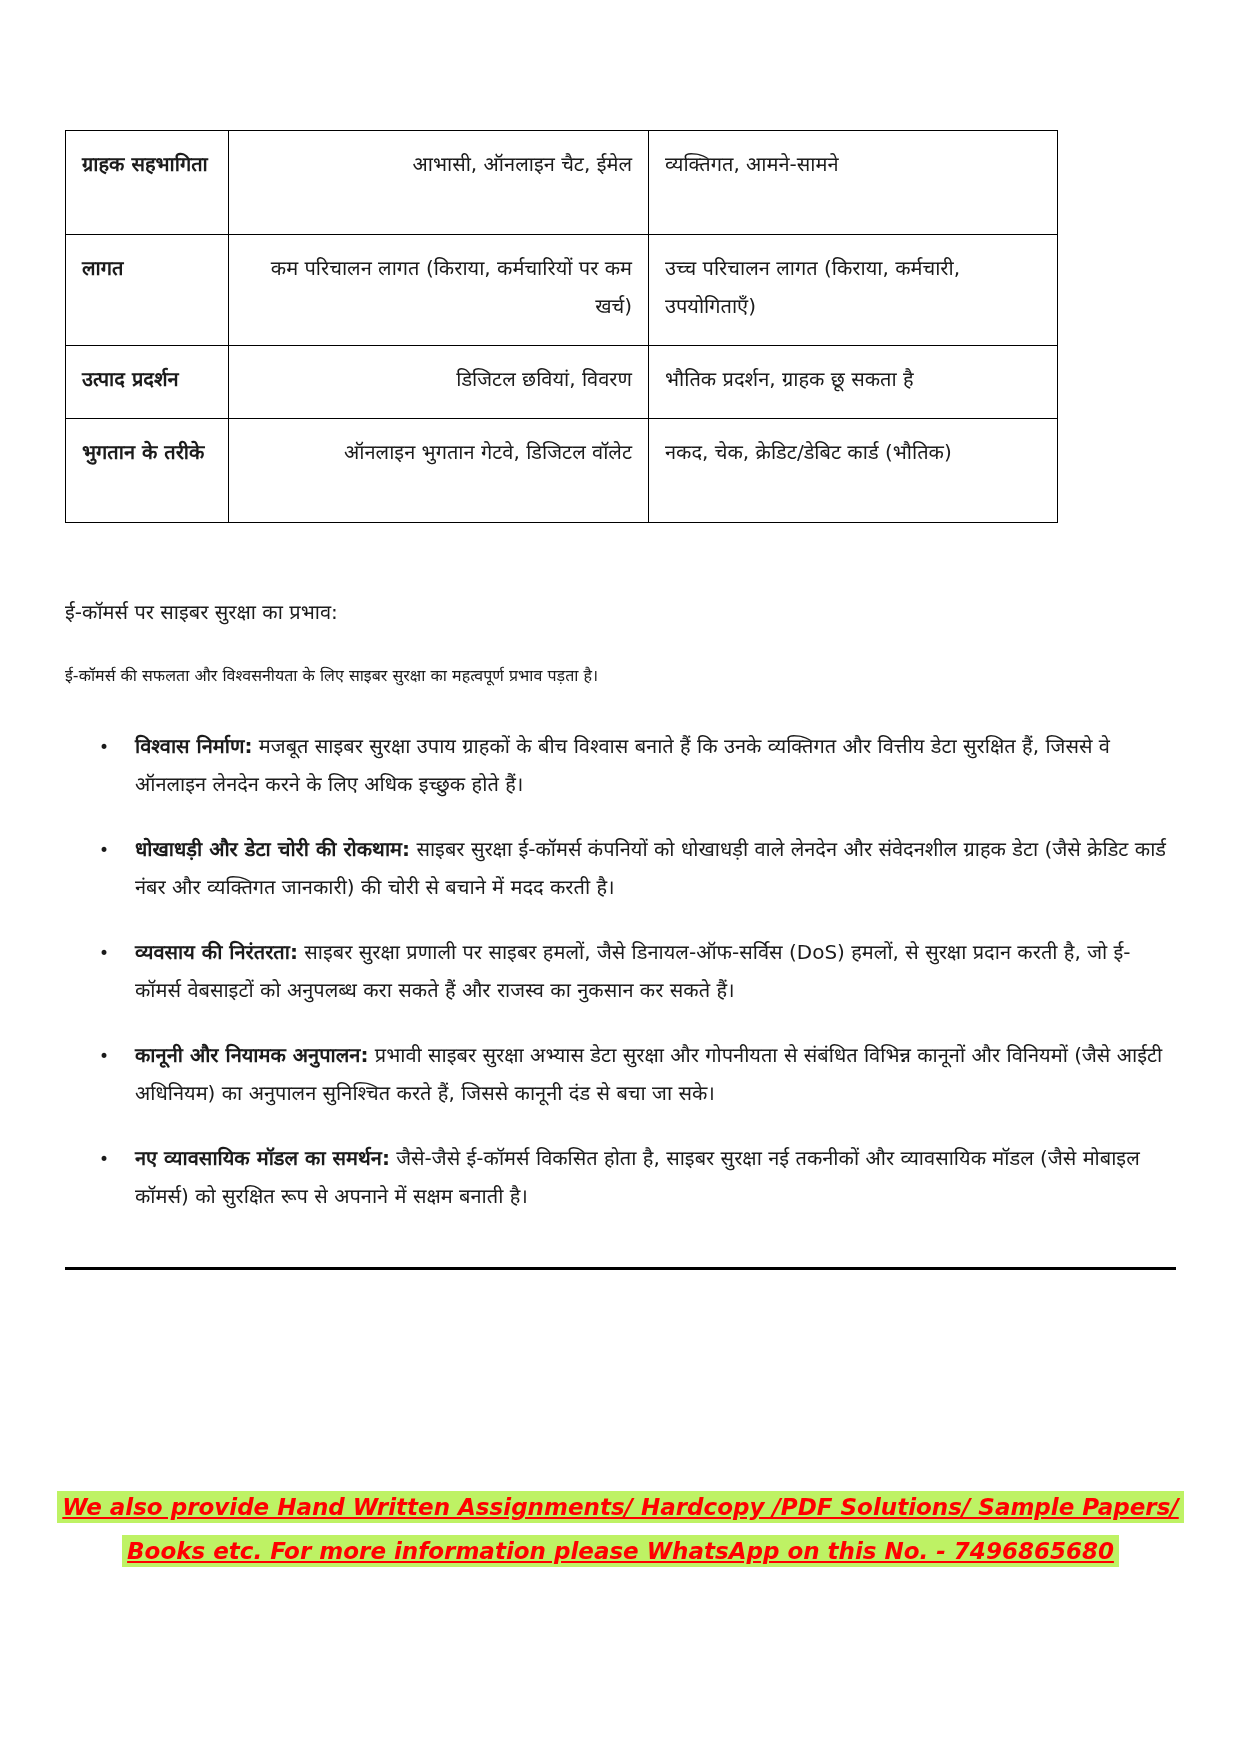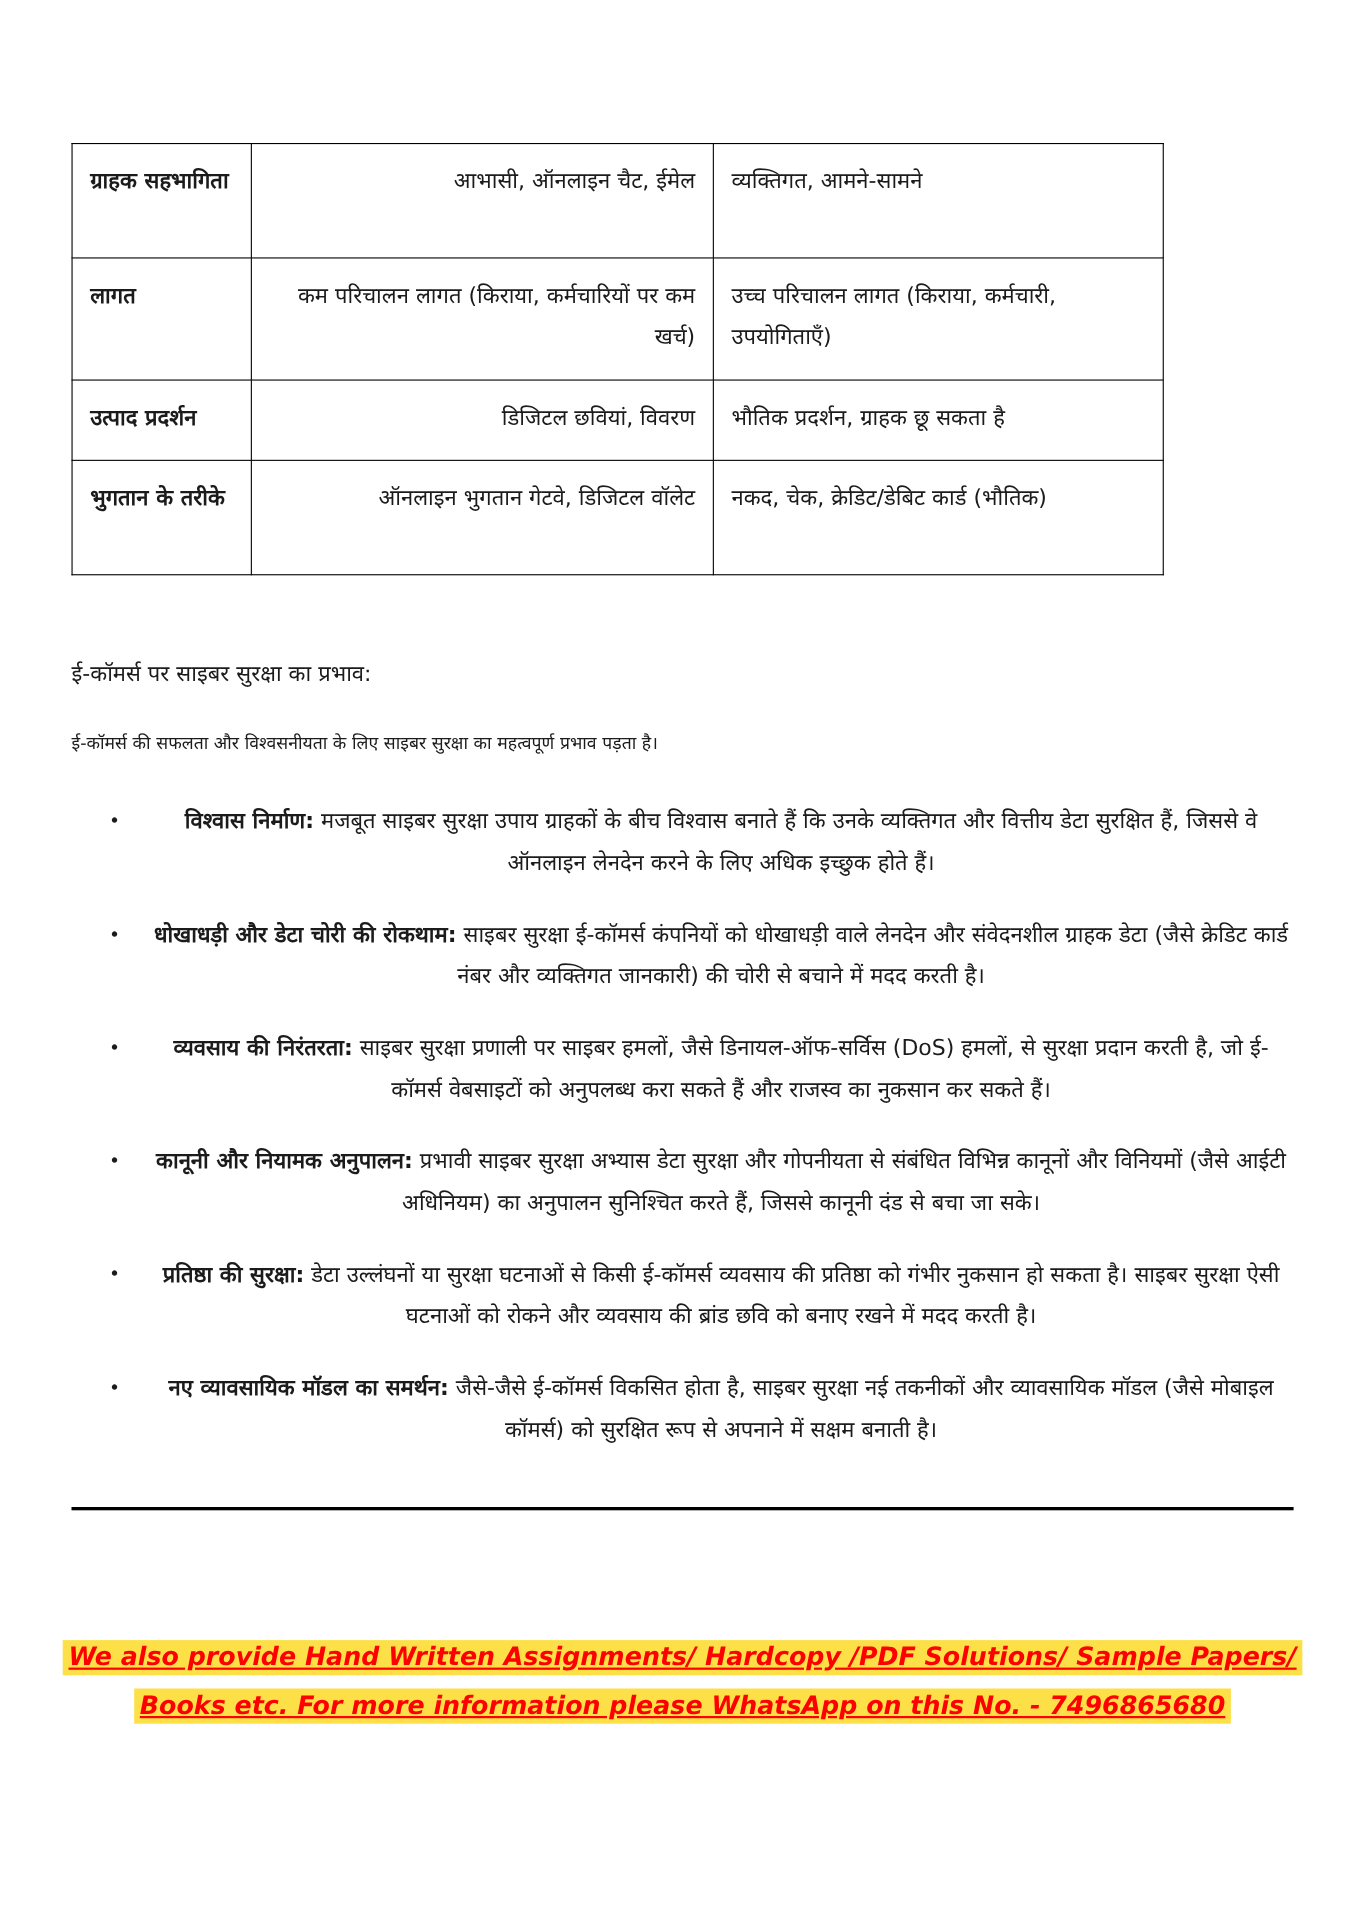--- a/index.html
+++ b/index.html
@@ -40,21 +40,20 @@
   }
   .intro {
     margin-top: 30px;
     font-size: 16px;
     line-height: 34px;
   }
   ul.bullets {
     margin-top: 34px;
     list-style: none;
     width: 1111px;
-    text-align: center;
   }
   ul.bullets li {
     position: relative;
     padding-left: 70px;
     margin-bottom: 27px;
     font-size: 20px;
     line-height: 38px;
   }
   ul.bullets li::before {
     content: "\2022";
@@ -73,21 +72,21 @@
   .footer {
     position: absolute;
     left: 0;
     top: 1487px;
     width: 1241px;
     text-align: center;
   }
   .footer .line { margin-bottom: 4px; }
   .footer .hl {
     display: inline;
-    background: #fde047;
+    background: #bef264;
     color: #FF0000;
     font-weight: bold;
     font-style: italic;
     text-decoration: underline;
     font-size: 23px;
     line-height: 40px;
     padding: 3px 5px;
   }
 </style>
 </head>
@@ -131,23 +130,20 @@
     <li>
       <span class="b-label">धोखाधड़ी और डेटा चोरी की रोकथाम:</span><span> साइबर सुरक्षा ई-कॉमर्स कंपनियों को धोखाधड़ी वाले लेनदेन और संवेदनशील ग्राहक डेटा (जैसे क्रेडिट कार्ड नंबर और व्यक्तिगत जानकारी) की चोरी से बचाने में मदद करती है।</span>
     </li>
     <li>
       <span class="b-label">व्यवसाय की निरंतरता:</span><span> साइबर सुरक्षा प्रणाली पर साइबर हमलों, जैसे डिनायल-ऑफ-सर्विस (DoS) हमलों, से सुरक्षा प्रदान करती है, जो ई-कॉमर्स वेबसाइटों को अनुपलब्ध करा सकते हैं और राजस्व का नुकसान कर सकते हैं।</span>
     </li>
     <li>
       <span class="b-label">कानूनी और नियामक अनुपालन:</span><span> प्रभावी साइबर सुरक्षा अभ्यास डेटा सुरक्षा और गोपनीयता से संबंधित विभिन्न कानूनों और विनियमों (जैसे आईटी अधिनियम) का अनुपालन सुनिश्चित करते हैं, जिससे कानूनी दंड से बचा जा सके।</span>
     </li>
     <li>
-      <span class="b-label">प्रतिष्ठा की सुरक्षा:</span><span> डेटा उल्लंघनों या सुरक्षा घटनाओं से किसी ई-कॉमर्स व्यवसाय की प्रतिष्ठा को गंभीर नुकसान हो सकता है। साइबर सुरक्षा ऐसी घटनाओं को रोकने और व्यवसाय की ब्रांड छवि को बनाए रखने में मदद करती है।</span>
-    </li>
-    <li>
       <span class="b-label">नए व्यावसायिक मॉडल का समर्थन:</span><span> जैसे-जैसे ई-कॉमर्स विकसित होता है, साइबर सुरक्षा नई तकनीकों और व्यावसायिक मॉडल (जैसे मोबाइल कॉमर्स) को सुरक्षित रूप से अपनाने में सक्षम बनाती है।</span>
     </li>
   </ul>
 
   <hr class="divider">
 
   <div class="footer">
     <div class="line">
       <span class="hl">We also provide Hand Written Assignments/ Hardcopy /PDF Solutions/ Sample Papers/</span>
     </div>

